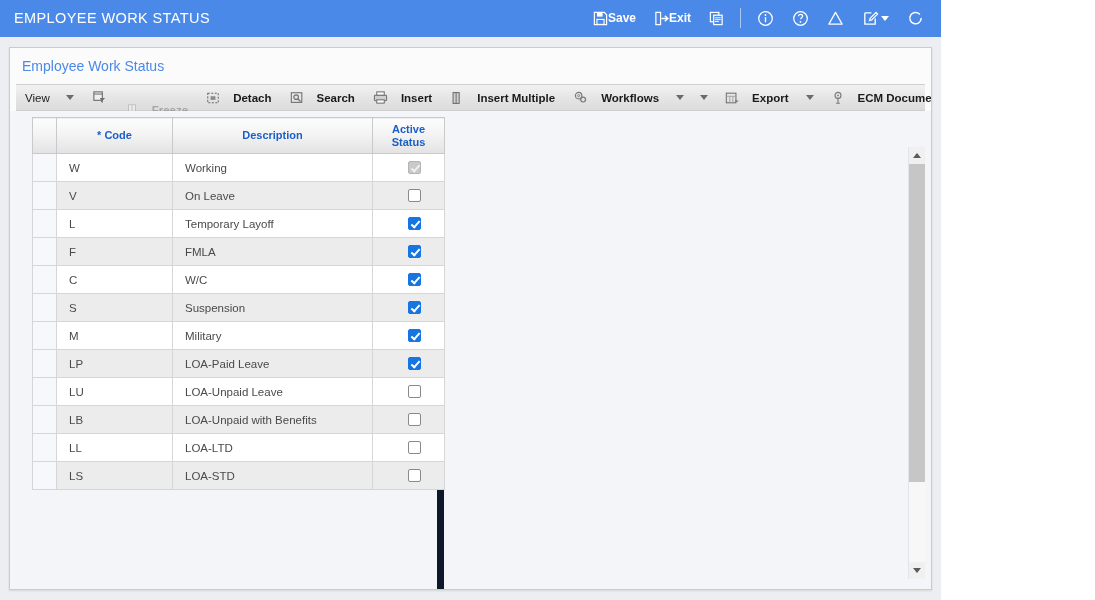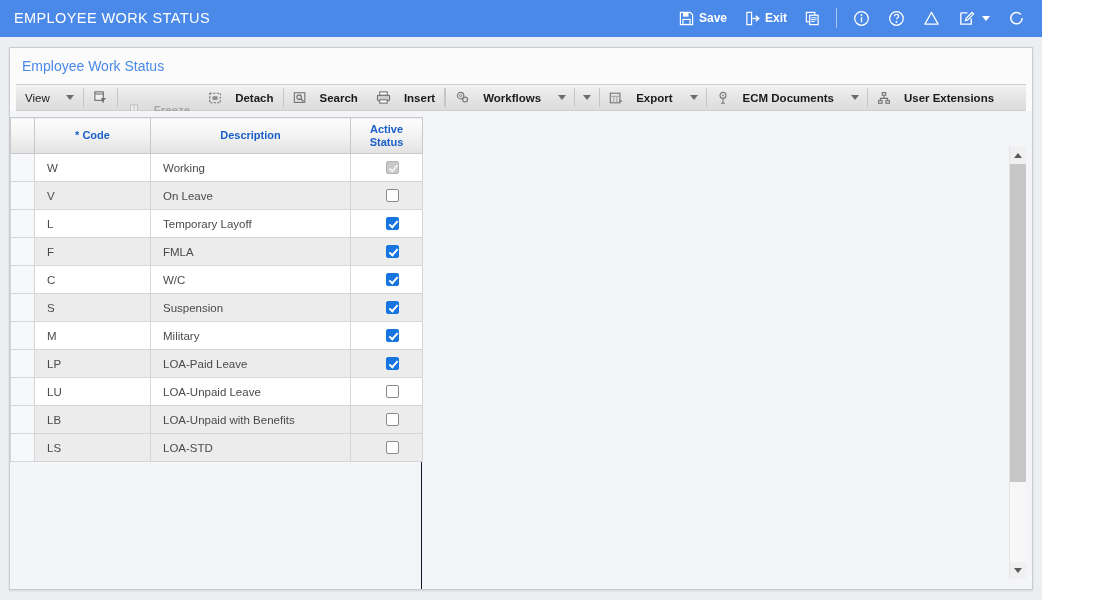--- a/index.html
+++ b/index.html
@@ -7,21 +7,21 @@
   html, body {
     margin: 0; padding: 0;
     width: 1095px; height: 600px;
     overflow: hidden;
     font-family: "Liberation Sans", sans-serif;
     background: #ffffff;
   }
 
   .app {
     position: relative;
-    width: 1042px; height: 600px;
+    width: 941px; height: 600px;
     background: #eceef1;
     display: flex;
     flex-direction: column;
   }
 
   
   .titlebar {
     height: 37px;
     min-height: 37px;
     background: #4a89e8;
@@ -38,21 +38,20 @@
     white-space: nowrap;
   }
   .titlebar-actions {
     display: flex;
     align-items: center;
     gap: 0px;
   }
   .tb-btn {
     display: flex;
     align-items: center;
-    gap: 5px;
     color: #ffffff;
     font-size: 12px;
     font-weight: bold;
     padding: 3px 9px;
     cursor: default;
     white-space: nowrap;
   }
   .tb-icon { display: inline-flex; align-items: center; justify-content: center; }
   .tb-sep {
     width: 1px; height: 20px;
@@ -138,24 +137,25 @@
   .content {
     flex: 1;
     position: relative;
     background: #f4f5f9;
     overflow: hidden;
     padding: 6px 0 0 0;
     display: flex;
   }
 
   .grid-wrap {
+    margin-left: 22px;
     width: 412px;
     display: flex;
     flex-direction: column;
-    border-right: 1px solid #0f172a;
+    border-right: 7px solid #0f172a;
   }
 
   table.grid {
     border-collapse: collapse;
     table-layout: fixed;
     width: 412px;
     font-size: 11.5px;
   }
   table.grid th {
     background: linear-gradient(to bottom, #fdfdfd 0%, #f3f3f3 48%, #e2e2e2 100%);
@@ -429,20 +429,29 @@
               <rect x="1.5" y="5.5" width="13" height="6" rx="1" fill="#cfcfcf" stroke="#6e6e6e" stroke-width="1.1"></rect>
               <rect x="4" y="2" width="8" height="3.5" fill="#fff" stroke="#6e6e6e" stroke-width="1.1"></rect>
               <rect x="4" y="10.5" width="8" height="3.5" fill="#fff" stroke="#6e6e6e" stroke-width="1.1"></rect>
             </svg>
           </span>
           <span>Insert</span>
         </div>
 
         <div class="tbar-sep"></div>
 
+        <div class="tbar-item">
+          <span class="gicon">
+            <svg width="14" height="14" viewBox="0 0 16 16">
+              <rect x="3.5" y="1.8" width="7" height="12.4" fill="#cfcfcf" stroke="#6e6e6e" stroke-width="1.2"></rect>
+              <path d="M7 1.8v12.4" stroke="#6e6e6e" stroke-width="1.1"></path>
+            </svg>
+          </span>
+          <span>Insert Multiple</span>
+        </div>
 
         <div class="tbar-sep"></div>
 
         <div class="tbar-item">
           <span class="gicon">
             <svg width="15" height="15" viewBox="0 0 16 16">
               <circle cx="6" cy="6" r="3.4" fill="none" stroke="#7a7a7a" stroke-width="1.3"></circle>
               <circle cx="6" cy="6" r="1.1" fill="none" stroke="#7a7a7a" stroke-width="1"></circle>
               <circle cx="10.8" cy="10.2" r="2.6" fill="none" stroke="#7a7a7a" stroke-width="1.3"></circle>
             </svg>
@@ -576,20 +585,26 @@
                   <td class="col-code">LU</td>
                   <td class="col-desc">LOA-Unpaid Leave</td>
                   <td class="col-active"><span class="cb"></span></td>
                 </tr>
                 <tr class="row-even">
                   <td class="col-handle"></td>
                   <td class="col-code">LB</td>
                   <td class="col-desc">LOA-Unpaid with Benefits</td>
                   <td class="col-active"><span class="cb"></span></td>
                 </tr>
+                <tr class="row-odd">
+                  <td class="col-handle"></td>
+                  <td class="col-code">LL</td>
+                  <td class="col-desc">LOA-LTD</td>
+                  <td class="col-active"><span class="cb"></span></td>
+                </tr>
                 <tr class="row-even">
                   <td class="col-handle"></td>
                   <td class="col-code">LS</td>
                   <td class="col-desc">LOA-STD</td>
                   <td class="col-active"><span class="cb"></span></td>
                 </tr>
               </tbody>
           </table>
         </div>
 

